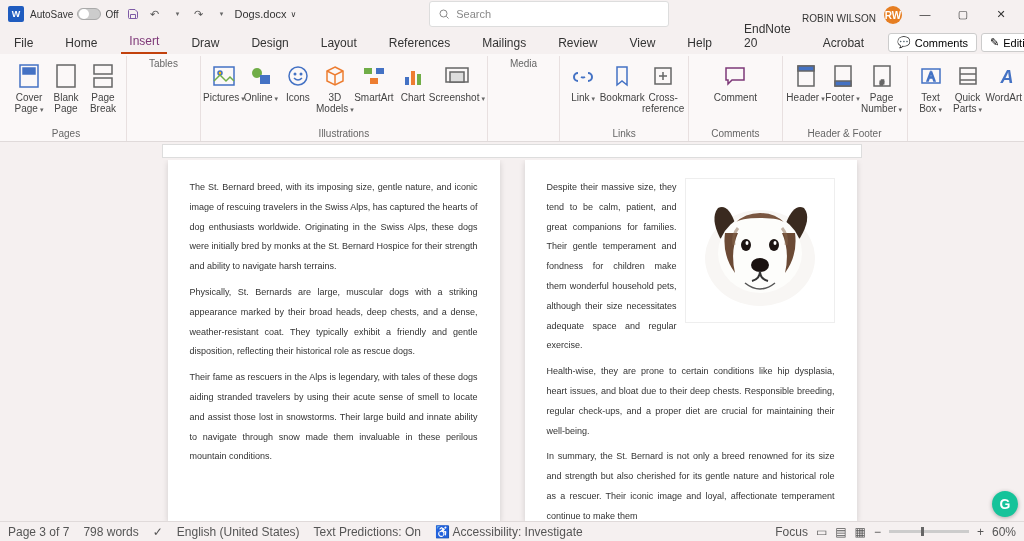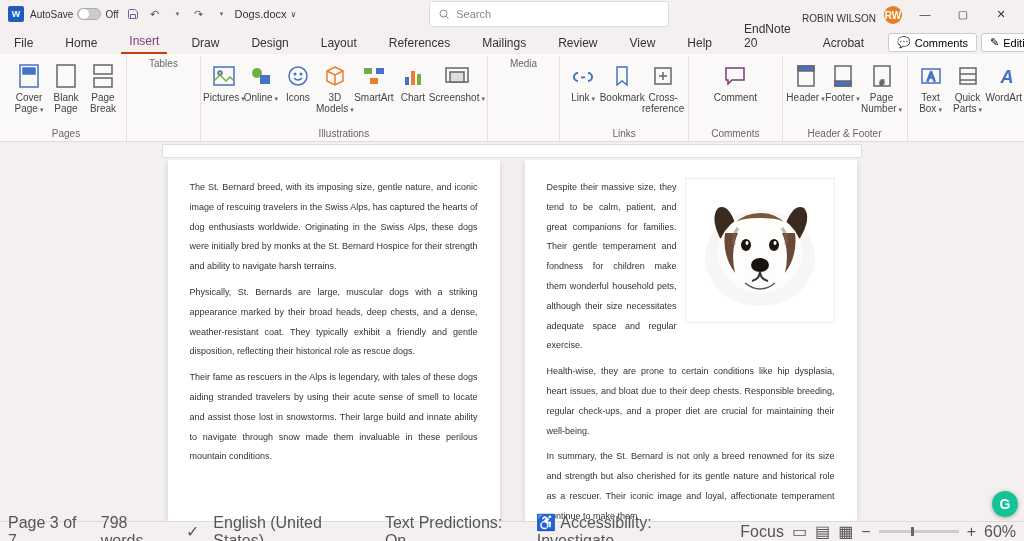--- a/index.html
+++ b/index.html
@@ -33,21 +33,21 @@
 .ricon{width:28px;height:28px;display:flex;align-items:center;justify-content:center}
 .rstack{display:flex;flex-direction:column;gap:1px;font-size:10px;color:#444;justify-content:center;padding-top:6px}
 .rstack-item{display:flex;align-items:center;gap:4px;padding:1px 2px;white-space:nowrap}
 .dd::after{content:"▾";font-size:7px;margin-left:2px;color:#666}
 .ruler{height:18px;background:#f5f0f0;position:relative;font-size:7px;color:#888;display:flex;justify-content:center}
 .ruler-inner{width:700px;height:14px;background:#fff;border:1px solid #ddd;position:relative;margin-top:2px}
 .doc-area{position:absolute;top:160px;left:0;right:0;bottom:20px;overflow:hidden;display:flex;justify-content:center;gap:25px;padding-top:0}
 .page{width:332px;background:#fff;box-shadow:0 2px 6px rgba(0,0,0,.15);padding:18px 22px;font-family:"Segoe Script","Brush Script MT",cursive;font-size:9px;line-height:2.2;color:#333;text-align:justify}
 .page p{margin-bottom:6px}
 .dog-img{float:right;width:150px;height:145px;background:#fff;margin:0 0 4px 8px;border:1px solid #eee;display:flex;align-items:center;justify-content:center}
-.statusbar{position:absolute;bottom:0;left:0;right:0;height:20px;background:#f5f0f0;border-top:1px solid #e0dada;display:flex;align-items:center;font-size:16px;color:#555;padding:0 8px;gap:14px}
+.statusbar{position:absolute;bottom:0;left:0;right:0;height:20px;background:#f5f0f0;border-top:1px solid #e0dada;display:flex;align-items:center;font-size:12px;color:#555;padding:0 8px;gap:14px}
 .statusbar .right{margin-left:auto;display:flex;align-items:center;gap:8px}
 .zoom-slider{width:80px;height:3px;background:#ccc;position:relative}
 .zoom-slider::after{content:"";position:absolute;left:40%;top:-3px;width:3px;height:9px;background:#666}
 .grammarly{position:absolute;right:6px;bottom:24px;width:26px;height:26px;background:#15c39a;border-radius:50%;display:flex;align-items:center;justify-content:center;color:#fff;font-weight:bold;font-size:14px;box-shadow:0 1px 4px rgba(0,0,0,.3)}
 .docname{display:flex;align-items:center;gap:2px}
 </style>
 </head>
 <body>
 
 <div class="titlebar">

